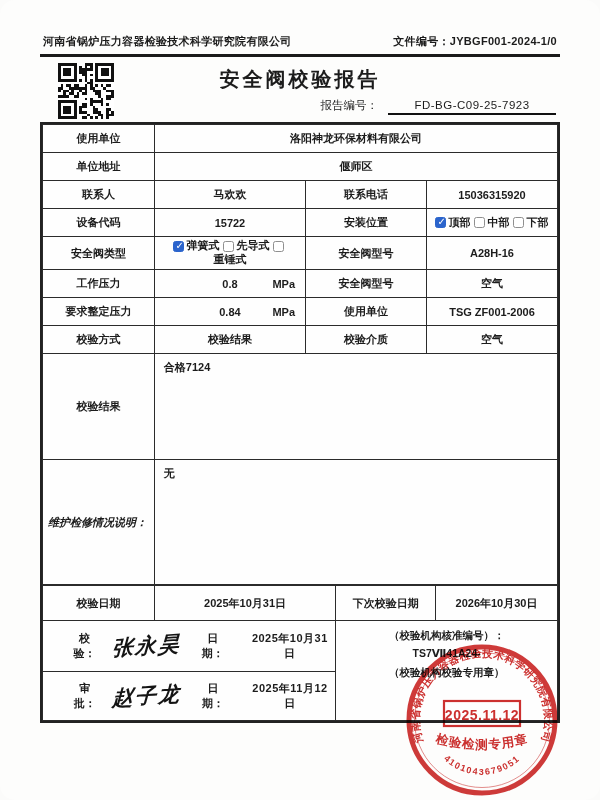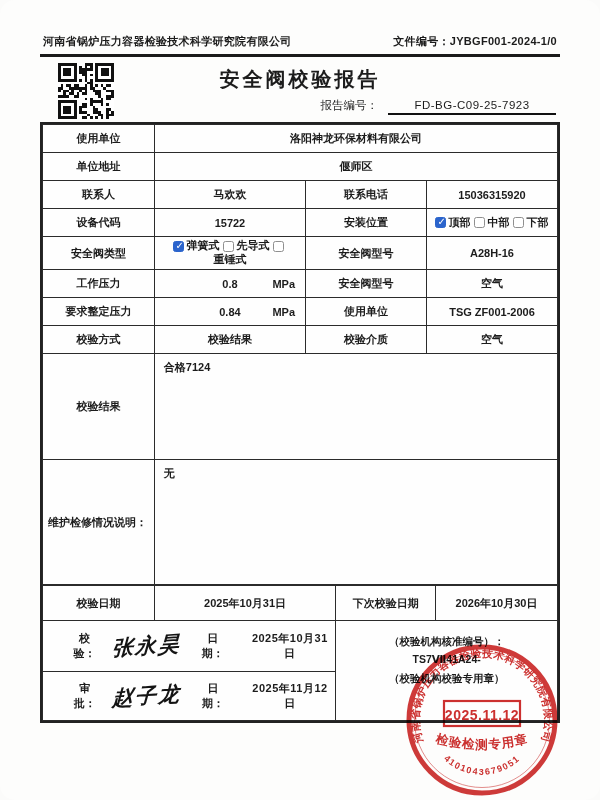--- a/index.html
+++ b/index.html
@@ -30,38 +30,38 @@
   table{border-collapse:collapse;width:100%;table-layout:fixed;}
   td{border:1px solid #2b2b2b;font-size:11px;font-weight:bold;text-align:center;vertical-align:middle;padding:2px 4px;overflow:hidden;}
   tr.r27 td{height:23px;}
   tr.r32 td{height:28px;}
   tr.r34 td{height:30px;}
   tr.r50 td{height:46px;}
   tr.r48 td{height:44px;}
   td.top-left{vertical-align:top;text-align:left;padding:6px 9px;}
   td.lab-left{text-align:left;padding:2px 5px;}
   td.tall-result{height:101px;}
-  td.tall-maint{height:120px;}
+  td.tall-maint{height:120px;font-style:italic;}
   .pcell{position:relative;}
   .pcell .unit{position:absolute;right:10px;top:50%;transform:translateY(-50%);font-weight:bold;}
 
   
   .cbrow{display:flex;align-items:center;justify-content:center;flex-wrap:wrap;line-height:1.25;}
   .cb{display:inline-block;width:11px;height:11px;border:1.4px solid #8f8f8f;border-radius:2.5px;margin:0 2px 0 4px;box-sizing:border-box;position:relative;background:#fff;flex:0 0 auto;}
   .cb:first-child{margin-left:0;}
   .cb.on{background:#2b64cc;border-color:#2b64cc;}
   .cb.on::after{content:"✓";position:absolute;left:1px;top:-2px;color:#fff;font-size:10px;font-weight:bold;}
 
   
   .sigrow{display:flex;align-items:center;padding-left:22px;gap:6px;}
   .sig{font-size:21px;font-weight:bold;font-style:italic;transform:rotate(-4deg) skewX(-6deg);letter-spacing:2px;color:#141414;margin:0 10px 0 6px;white-space:nowrap;font-family:"DejaVu Serif","Liberation Serif",serif;}
   .sigdate{margin-left:14px;letter-spacing:.5px;}
 
   
-  .stampcell{vertical-align:top;padding-top:11px;font-size:10.5px;line-height:1.75;text-align:center;}
+  .stampcell{vertical-align:top;padding-top:5px;font-size:10.5px;line-height:1.75;text-align:center;}
 
   
   .seal{position:absolute;left:402px;top:640px;width:160px;height:160px;mix-blend-mode:multiply;opacity:.93;pointer-events:none;}
 </style>
 </head>
 <body>
 
 <div class="page">
 
   <div class="hdr">

